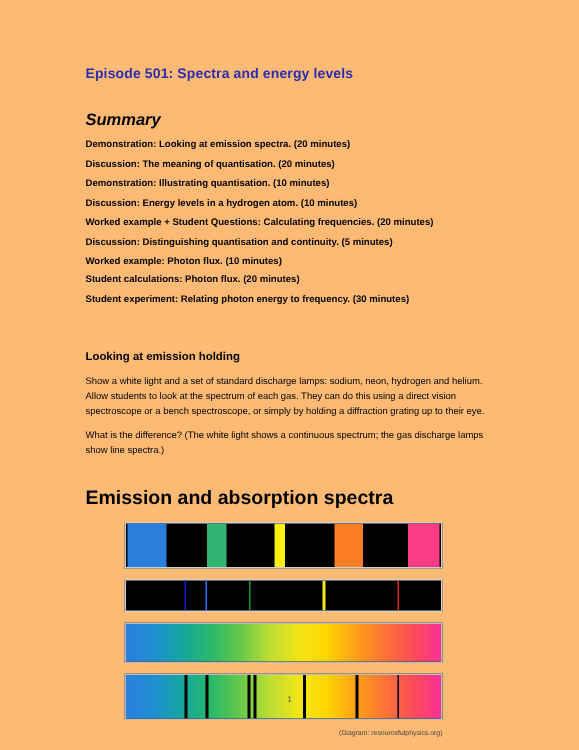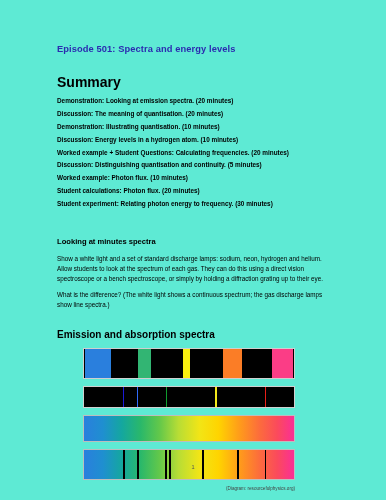--- a/index.html
+++ b/index.html
@@ -13,43 +13,44 @@
     font-family: "Liberation Sans", sans-serif;
     color: #000000;
     position: relative;
     overflow: hidden;
   }
   .page {
     position: absolute;
     left: 0; top: 0;
     width: 386px;
     height: 500px;
-    background: #5eead4;
+    background: #fdba74;
   }
   .content {
     position: absolute;
     left: 57px;
     top: 44px;
     width: 272px;
   }
 
   .doc-title {
     color: #2b2bb0;
     font-size: 9.3px;
     font-weight: bold;
     letter-spacing: 0.1px;
     margin: 0 0 17px 0;
     line-height: 1.25;
   }
 
   .section-head {
-    font-size: 14px;
+    font-size: 11px;
     font-weight: bold;
     margin: 0 0 6px 0;
     line-height: 1.3;
+    font-style: italic;
   }
 
   .summary-list {
     margin: 0;
     padding: 0;
     list-style: none;
   }
   .summary-list li {
     font-size: 6.4px;
     font-weight: bold;
@@ -76,21 +77,21 @@
   }
 
   .body-para {
     font-size: 6.3px;
     line-height: 1.55;
     margin: 0 0 7px 0;
     text-align: left;
   }
 
   .spectra-head {
-    font-size: 10px;
+    font-size: 13px;
     font-weight: bold;
     margin: 0 0 7px 0;
     line-height: 1.3;
   }
 
   
   .spectra-wrap {
     position: relative;
     margin-left: 26px;
     width: 212px;
@@ -181,21 +182,21 @@
       <li>Worked example: Photon flux. (10 minutes)</li>
       <li>Student calculations: Photon flux. (20 minutes)</li>
       <li>Student experiment: Relating photon energy to frequency. (30 minutes)</li>
     </ul>
 
     <div class="spacer-lg"></div>
 
 
     <div class="spacer-sm"></div>
 
-    <div class="sub-head">Looking at minutes spectra</div>
+    <div class="sub-head">Looking at emission holding</div>
 
     <p class="body-para">Show a white light and a set of standard discharge lamps: sodium, neon, hydrogen and helium. Allow students to look at the spectrum of each gas. They can do this using a direct vision spectroscope or a bench spectroscope, or simply by holding a diffraction grating up to their eye.</p>
     <p class="body-para">What is the difference? (The white light shows a continuous spectrum; the gas discharge lamps show line spectra.)</p>
 
     <div class="spacer-md"></div>
 
     <div class="spectra-head">Emission and absorption spectra</div>
 
     <div class="spectra-wrap">
 

